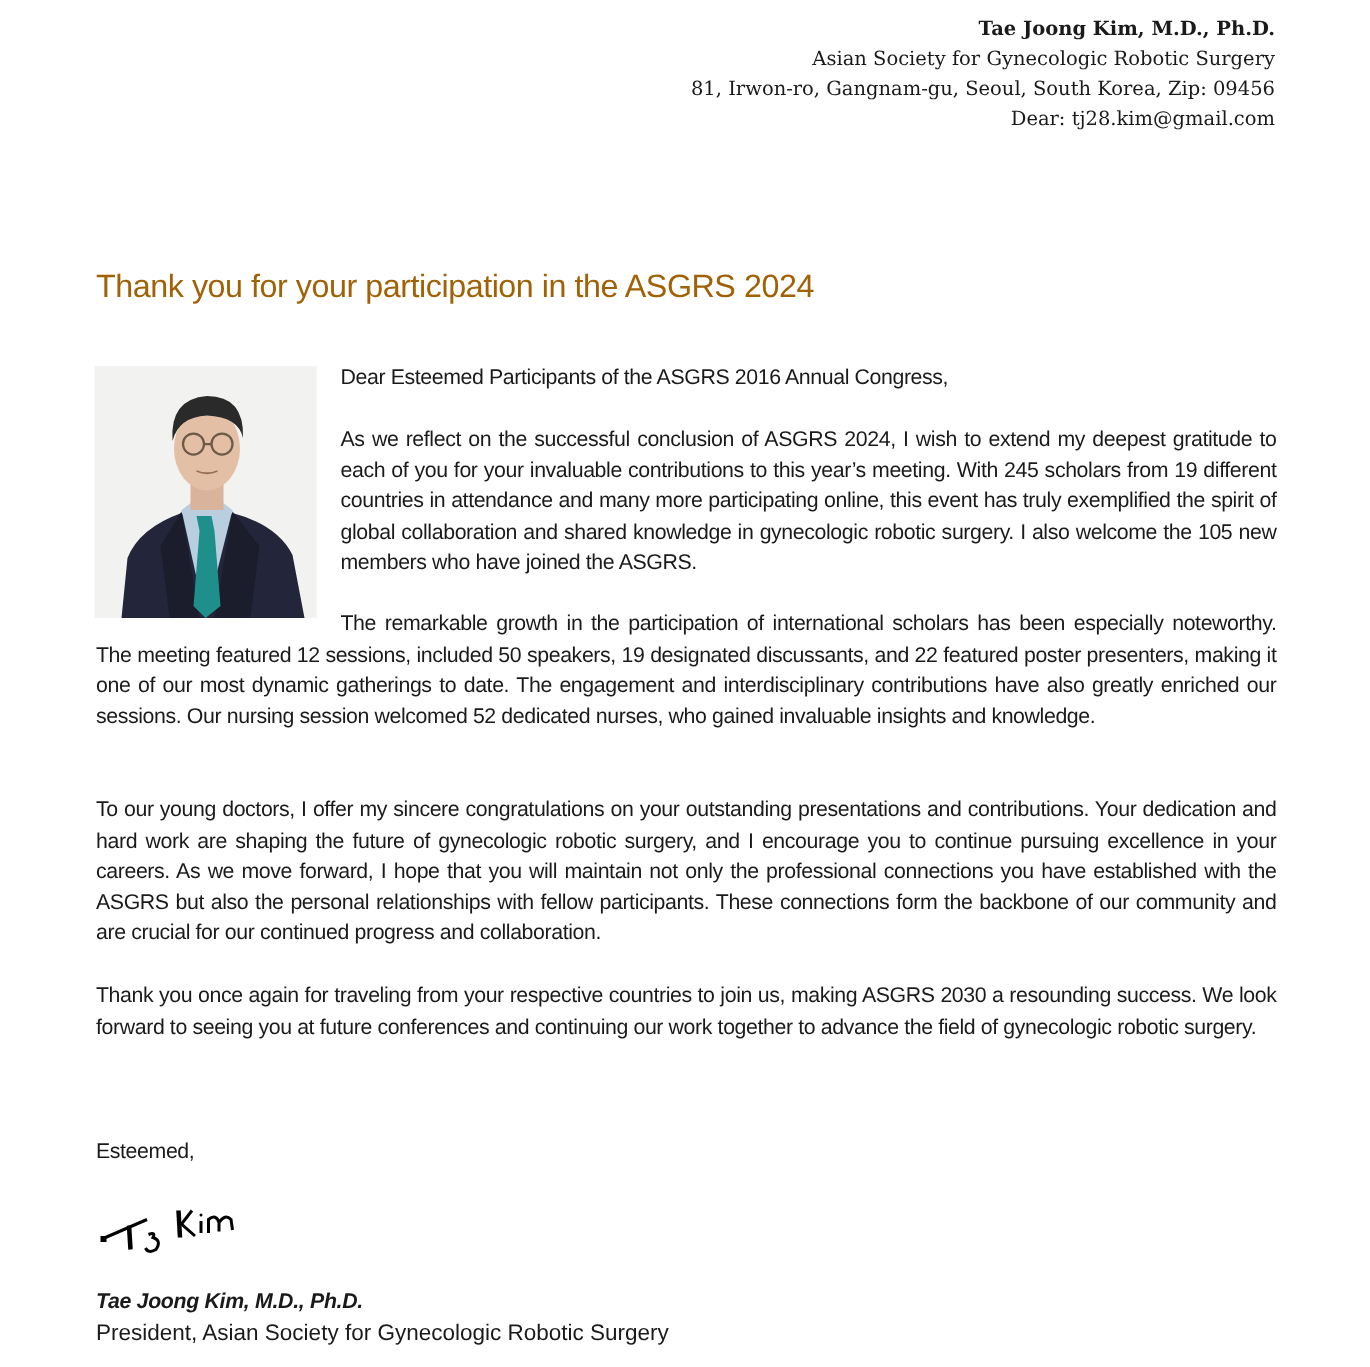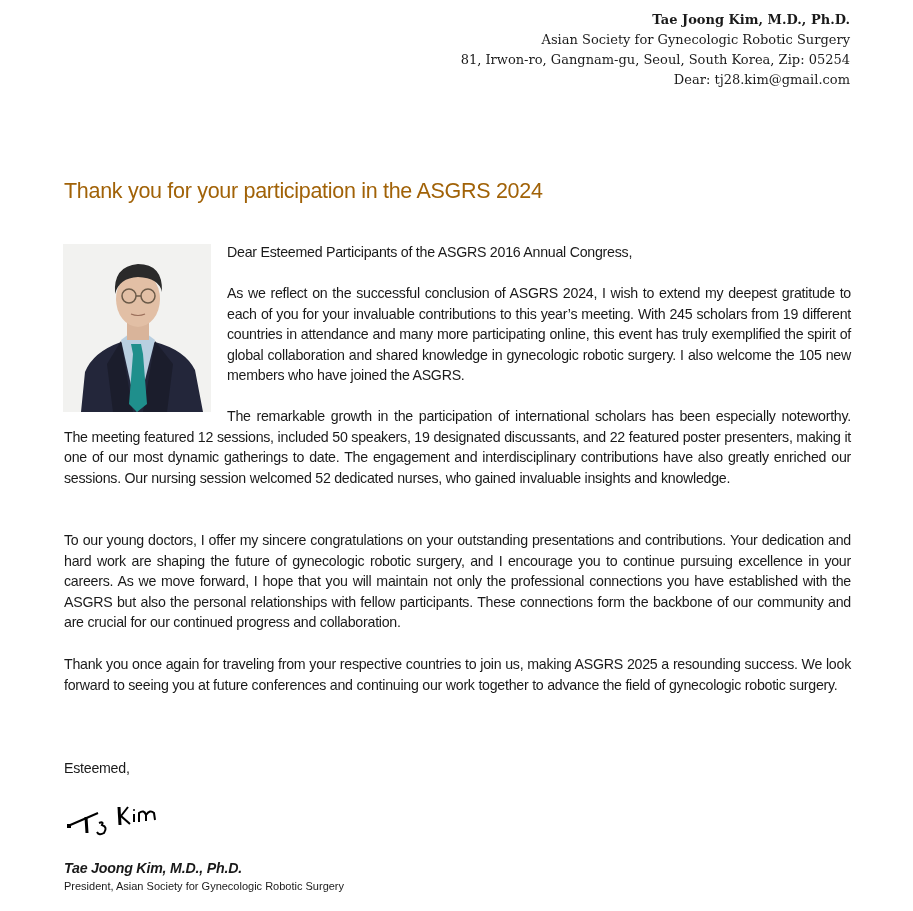--- a/index.html
+++ b/index.html
@@ -33,31 +33,31 @@
     .p4 { position: absolute; left: 64px; top: 654px; width: 787px; margin: 0; }
     .closing { position: absolute; left: 64px; top: 758px; }
     .signature { position: absolute; left: 64px; top: 797px; width: 110px; height: 45px; }
     .sig-name {
       position: absolute; left: 64px; top: 860px;
       font-family: "Liberation Sans", sans-serif; font-style: italic; font-weight: bold;
       font-size: 14.2px; color: #1a1a1a; letter-spacing: -0.2px;
     }
     .sig-title {
       position: absolute; left: 64px; top: 880px;
-      font-family: "Liberation Sans", sans-serif; font-size: 11px; color: #1a1a1a;
+      font-family: "Liberation Sans", sans-serif; font-size: 15px; color: #1a1a1a;
     }
     p { margin: 0; }
   </style>
 </head>
 <body>
 
 <div class="sender">
   <div class="name">Tae Joong Kim, M.D., Ph.D.</div>
   <div>Asian Society for Gynecologic Robotic Surgery</div>
-  <div>81, Irwon-ro, Gangnam-gu, Seoul, South Korea, Zip: 05254</div>
+  <div>81, Irwon-ro, Gangnam-gu, Seoul, South Korea, Zip: 09456</div>
   <div>Dear: tj28.kim@gmail.com</div>
 </div>
 
 <h1 class="title">Thank you for your participation in the ASGRS 2024</h1>
 
 <div class="photo">
   <svg width="148" height="168" viewBox="0 0 148 168">
     <rect width="148" height="168" fill="#f2f2f0"></rect>
 
     <path d="M18 168 L22 128 Q30 108 58 98 L74 110 L92 98 Q122 106 132 126 L140 168 Z" fill="#23263a"></path>
@@ -86,21 +86,21 @@
 <div class="body-text salutation">Dear Esteemed Participants of the ASGRS 2016 Annual Congress,</div>
 
 <p class="body-text p1">As we reflect on the successful conclusion of ASGRS 2024, I wish to extend my deepest gratitude to each of you for your invaluable contributions to this year’s meeting. With 245 scholars from 19 different countries in attendance and many more participating online, this event has truly exemplified the spirit of global collaboration and shared knowledge in gyneco­logic robotic surgery. I also welcome the 105 new members who have joined the ASGRS.</p>
 
 <div class="p2-wrap">
   <p class="body-text p2">The remarkable growth in the participation of international scholars has been especially note­worthy. The meeting featured 12 sessions, included 50 speakers, 19 designated discussants, and 22 featured poster presenters, making it one of our most dynamic gatherings to date. The engagement and interdisciplinary contribu­tions have also greatly enriched our sessions. Our nursing session welcomed 52 dedicated nurses, who gained in­valuable insights and knowledge.</p>
 </div>
 
 <p class="body-text p3">To our young doctors, I offer my sincere congratulations on your outstanding presentations and contributions. Your dedication and hard work are shaping the future of gynecologic robotic surgery, and I encourage you to continue pur­suing excellence in your careers. As we move forward, I hope that you will maintain not only the professional connec­tions you have established with the ASGRS but also the personal relationships with fellow participants. These con­nections form the backbone of our community and are crucial for our continued progress and collaboration.</p>
 
-<p class="body-text p4">Thank you once again for traveling from your respective countries to join us, making ASGRS 2025 a resounding suc­cess. We look forward to seeing you at future conferences and continuing our work together to advance the field of gynecologic robotic surgery.</p>
+<p class="body-text p4">Thank you once again for traveling from your respective countries to join us, making ASGRS 2030 a resounding suc­cess. We look forward to seeing you at future conferences and continuing our work together to advance the field of gynecologic robotic surgery.</p>
 
 <div class="body-text closing">Esteemed,</div>
 
 <div class="signature">
   <svg width="110" height="45" viewBox="0 0 110 45">
     <path d="M4 29 L34 16" stroke="#000" stroke-width="2" fill="none"></path>
     <rect x="3" y="27" width="4" height="4" fill="#000"></rect>
     <path d="M22 20 L23 36" stroke="#000" stroke-width="3" fill="none"></path>
     <path d="M35 26 Q40 24 38 28 Q44 30 40 36 Q35 39 33 35" stroke="#000" stroke-width="2" fill="none"></path>
     <path d="M55 10 L56 28" stroke="#000" stroke-width="3" fill="none"></path>

